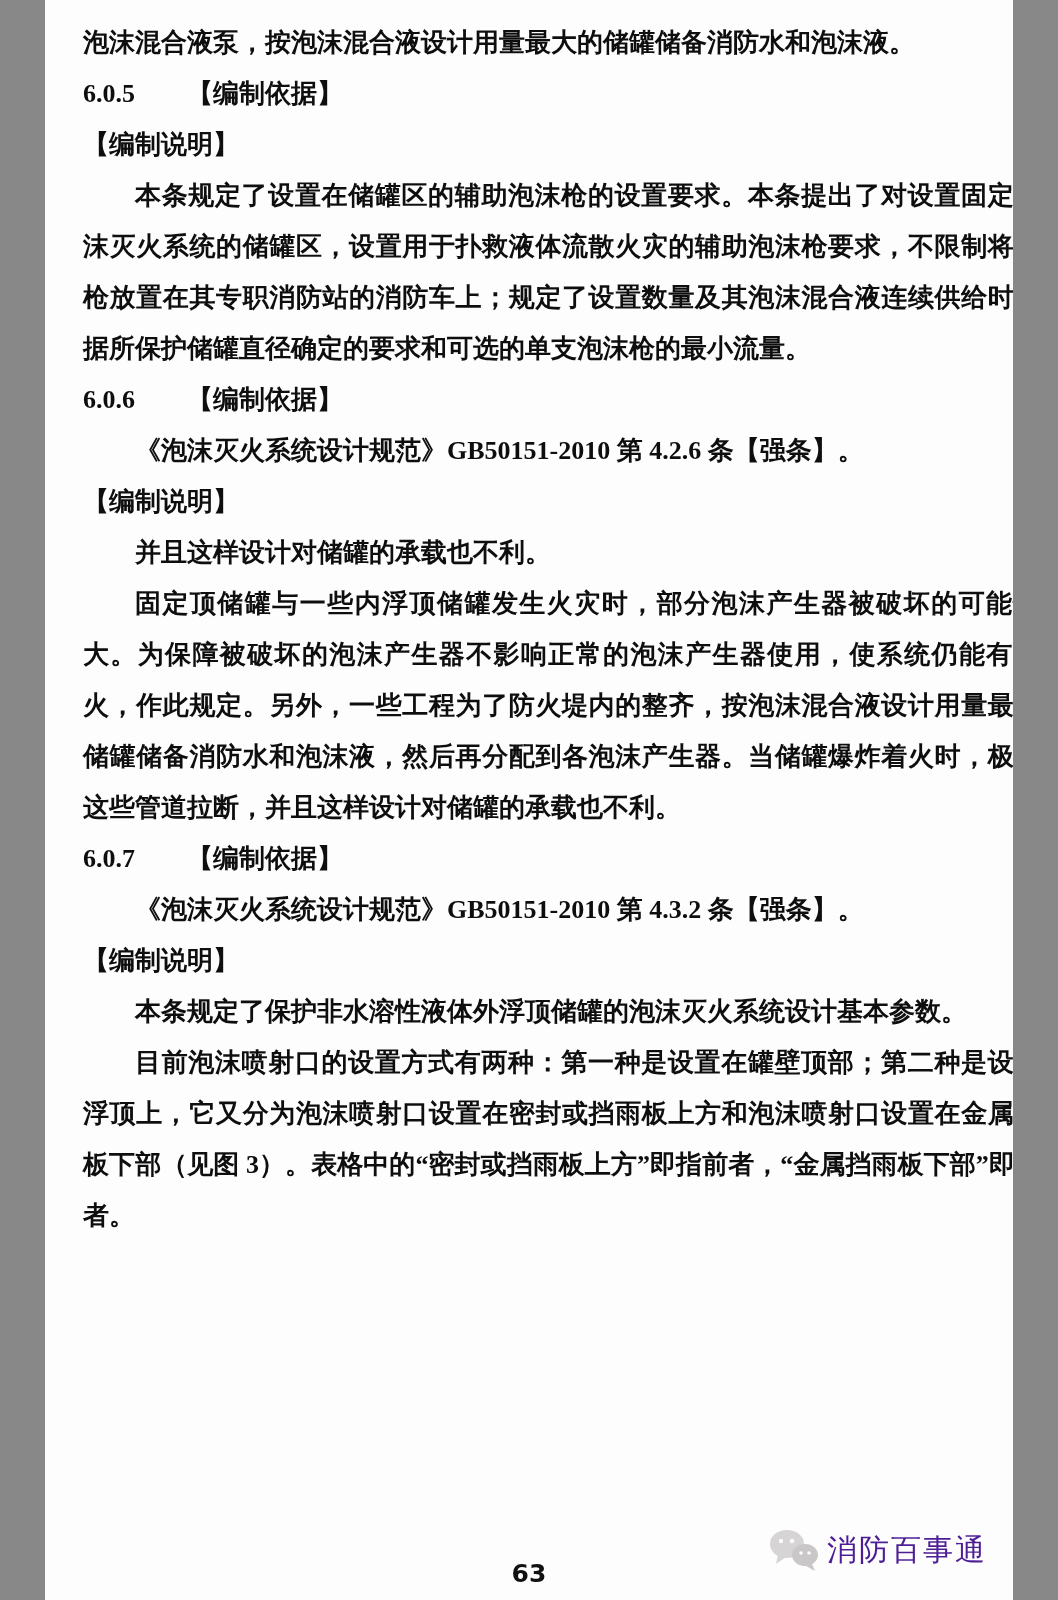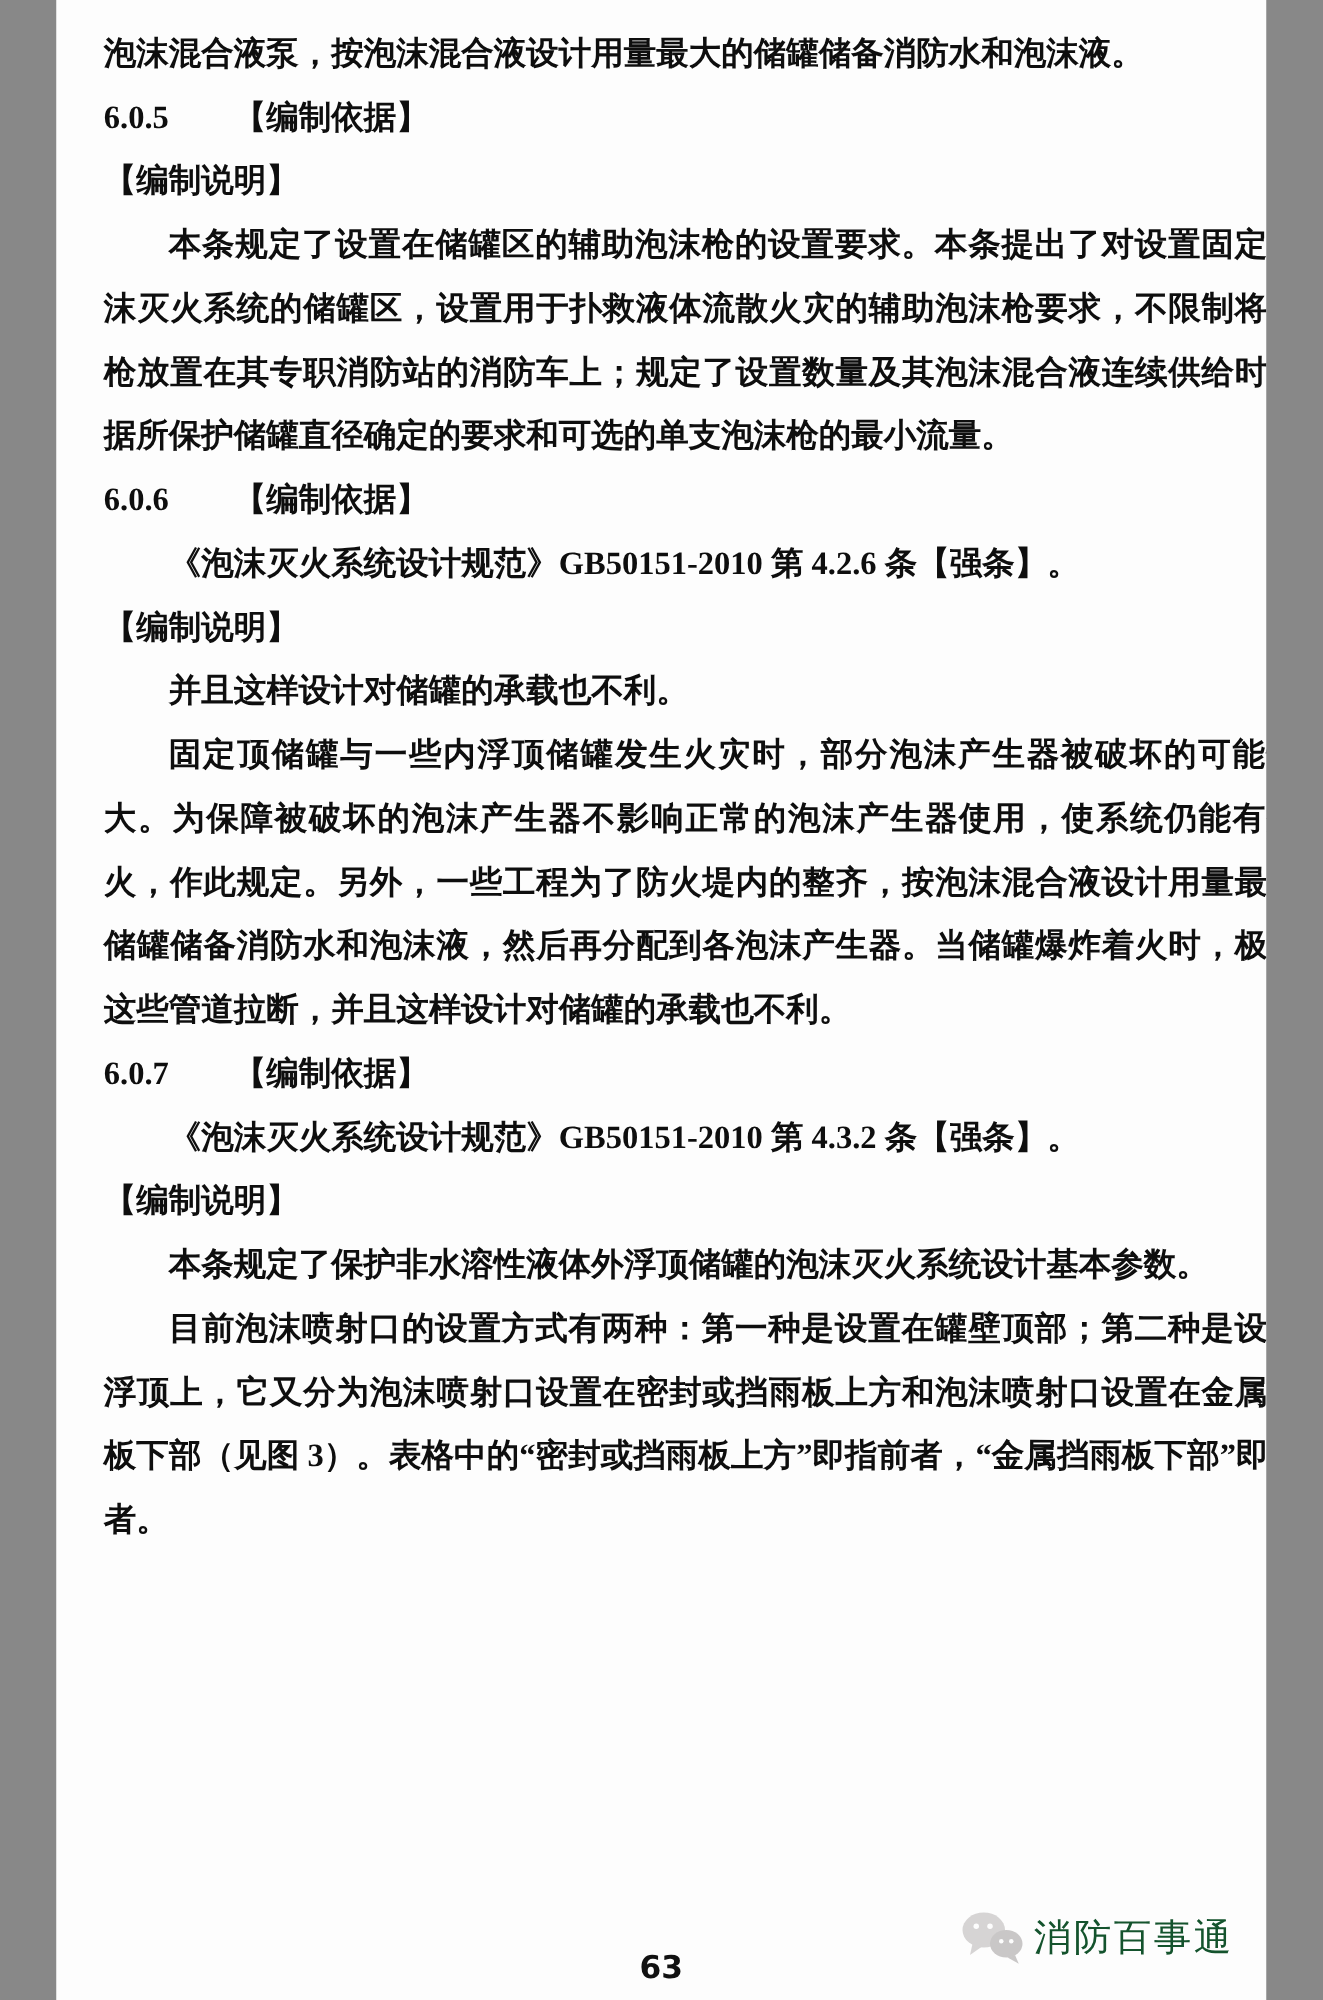--- a/index.html
+++ b/index.html
@@ -36,21 +36,21 @@
     font-family: "DejaVu Sans", "Liberation Sans", sans-serif;
     color: #111;
   }
   .watermark {
     position: absolute;
     right: 26px;
     bottom: 28px;
     display: flex;
     align-items: center;
     gap: 7px;
-    color: #14532d;
+    color: #4c1d95;
     font-size: 30px;
     font-weight: normal;
     letter-spacing: 2px;
     white-space: nowrap;
   }
   .wm-icon { width: 52px; height: 44px; flex: 0 0 auto; }
 </style>
 </head>
 <body>
 

